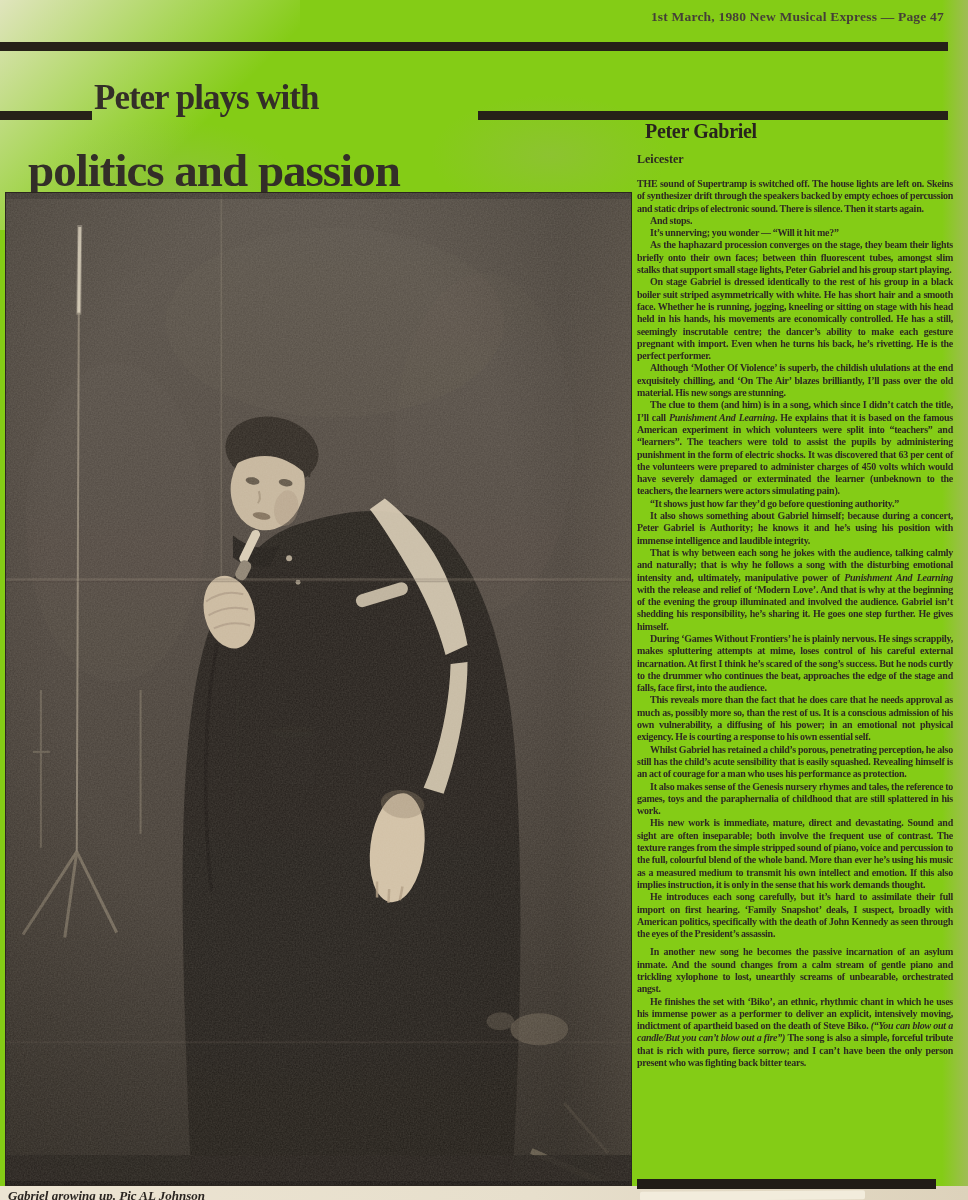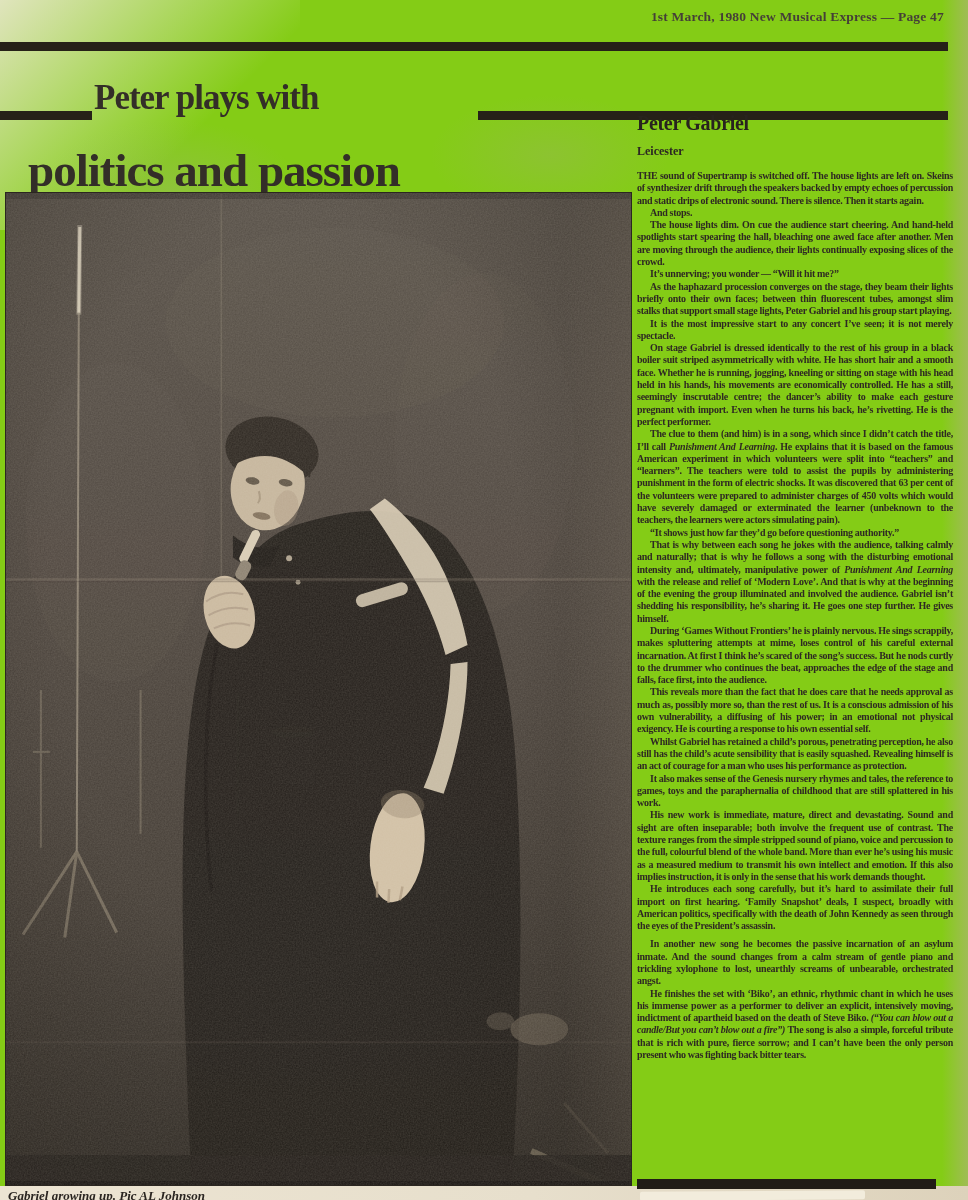--- a/index.html
+++ b/index.html
@@ -33,21 +33,21 @@
   .hl1{position:absolute;left:94px;top:80px;font-size:35px;}
   .hl2{position:absolute;left:28px;top:136px;font-size:47px;margin-top:11px;}
 
   .photo{position:absolute;left:5px;top:192px;width:627px;height:994px;
       background:#463f38;border:1px solid #2b2620;box-sizing:border-box;}
   .photo svg{display:block;width:100%;height:100%;}
   .caption{position:absolute;left:8px;top:1188px;font-size:13px;font-weight:bold;
       font-style:italic;color:#2a2521;white-space:nowrap;}
 
   .column{position:absolute;left:637px;top:112px;width:316px;}
-  .col-title{font-size:20px;font-weight:bold;letter-spacing:-.3px;color:#28231e;margin:0;}
+  .col-title{font-size:20px;font-weight:bold;letter-spacing:-.3px;color:#28231e;margin:8px;}
   .col-loc{font-size:12px;font-weight:bold;margin:9px 0 8px 0;color:#2c2722;}
   .col-body{margin-top:11px;font-size:10px;font-weight:bold;line-height:12.3px;
       letter-spacing:-.25px;word-spacing:-.3px;color:#2e2923;}
   .col-body p{margin:0;text-indent:13px;text-align:justify;}
   .col-body p.noindent{text-indent:0;}
   .col-body p.gap{margin-top:6px;}
   .col-body i{font-style:italic;}
 </style>
 </head>
 <body>
@@ -183,27 +183,27 @@
   </figure>
 
   <div class="caption">Gabriel growing up. Pic AL Johnson</div>
 
   <div class="column">
     <h2 class="col-title">Peter Gabriel</h2>
     <p class="col-loc">Leicester</p>
     <div class="col-body">
         <p class="noindent ">THE sound of Supertramp is switched off. The house lights are left on. Skeins of synthesizer drift through the speakers backed by empty echoes of percussion and static drips of electronic sound.  There is silence.  Then it starts again.</p>
         <p class="">And stops.</p>
-        <p class="">The house lights dim. On cue the audience start cheering. And hand-held spotlights start spearing the hall, bleaching one awed face after another. Men are moving through the audience, their lights continually exposing slices of the crowd.</p>
         <p class="">It’s unnerving; you wonder — “Will it hit me?”</p>
         <p class="">As the haphazard procession converges on the stage, they beam their lights briefly onto their own faces; between thin fluorescent tubes, amongst slim stalks that support small stage lights, Peter Gabriel and his group start playing.</p>
-        <p class="">It is the most impressive start to any concert I’ve seen; it is not merely spectacle.</p>
         <p class="">On stage Gabriel is dressed identically to the rest of his group in a black boiler suit striped asymmetrically with white. He has short hair and a smooth face. Whether he is running, jogging, kneeling or sitting on stage with his head held in his hands, his movements are economically controlled. He has a still, seemingly inscrutable centre; the dancer’s ability to make each gesture pregnant with import. Even when he turns his back, he’s rivetting.  He is the perfect performer.</p>
+        <p class="">Although ‘Mother Of Violence’ is superb, the childish ululations at the end exquisitely chilling, and ‘On The Air’ blazes brilliantly, I’ll pass over the old material. His new songs are stunning.</p>
         <p class="">The clue to them (and him) is in a song, which since I didn’t catch the title, I’ll call <i>Punishment And Learning</i>. He explains that it is based on the famous American experiment in which volunteers were split into “teachers” and “learners”. The teachers were told to assist the pupils by administering punishment in the form of electric shocks. It was discovered that 63 per cent of the volunteers were prepared to administer charges of 450 volts which would have severely damaged or exterminated the learner (unbeknown to the teachers, the learners were actors simulating pain).</p>
         <p class="">“It shows just how far they’d go before questioning authority.”</p>
+        <p class="">It also shows something about Gabriel himself; because during a concert, Peter Gabriel is Authority; he knows it and he’s using his position with immense intelligence and laudible integrity.</p>
         <p class="">That is why between each song he jokes with the audience, talking calmly and naturally; that is why he follows a song with the disturbing emotional intensity and, ultimately, manipulative power of <i>Punishment And Learning</i> with the release and relief of ‘Modern Love’. And that is why at the beginning of the evening the group illuminated and involved the audience. Gabriel isn’t shedding his responsibility, he’s sharing it. He goes one step further. He gives himself.</p>
         <p class="">During ‘Games Without Frontiers’ he is plainly nervous. He sings scrappily, makes spluttering attempts at mime, loses control of his careful external incarnation. At first I think he’s scared of the song’s success. But he nods curtly to the drummer who continues the beat, approaches the edge of the stage and falls, face first, into the audience.</p>
         <p class="">This reveals more than the fact that he does care that he needs approval as much as, possibly more so, than the rest of us. It is a conscious admission of his own vulnerability, a diffusing of his power; in an emotional not physical exigency. He is courting a response to his own essential self.</p>
         <p class="">Whilst Gabriel has retained a child’s porous, penetrating perception, he also still has the child’s acute sensibility that is easily squashed. Revealing himself is an act of courage for a man who uses his performance as protection.</p>
         <p class="">It also makes sense of the Genesis nursery rhymes and tales, the reference to games, toys and the paraphernalia of childhood that are still splattered in his work.</p>
         <p class="">His new work is immediate, mature, direct and devastating. Sound and sight are often inseparable; both involve the frequent use of contrast. The texture ranges from the simple stripped sound of piano, voice and percussion to the full, colourful blend of the whole band. More than ever he’s using his music as a measured medium to transmit his own intellect and emotion. If this also implies instruction, it is only in the sense that his work demands thought.</p>
         <p class="">He introduces each song carefully, but it’s hard to assimilate their full import on first hearing. ‘Family Snapshot’ deals, I suspect, broadly with American politics, specifically with the death of John Kennedy as seen through the eyes of the President’s assassin.</p>
         <p class="gap">In another new song he becomes the passive incarnation of an asylum inmate. And the sound changes from a calm stream of gentle piano and trickling xylophone to lost, unearthly screams of unbearable, orchestrated angst.</p>
         <p class="">He finishes the set with ‘Biko’, an ethnic, rhythmic chant in which he uses his immense power as a performer to deliver an explicit, intensively moving, indictment of apartheid based on the death of Steve Biko. <i>(“You can blow out a candle/But you can’t blow out a fire”)</i> The song is also a simple, forceful tribute that is rich with pure, fierce sorrow; and I can’t have been the only person present who was fighting back bitter tears.</p>
       </div>

